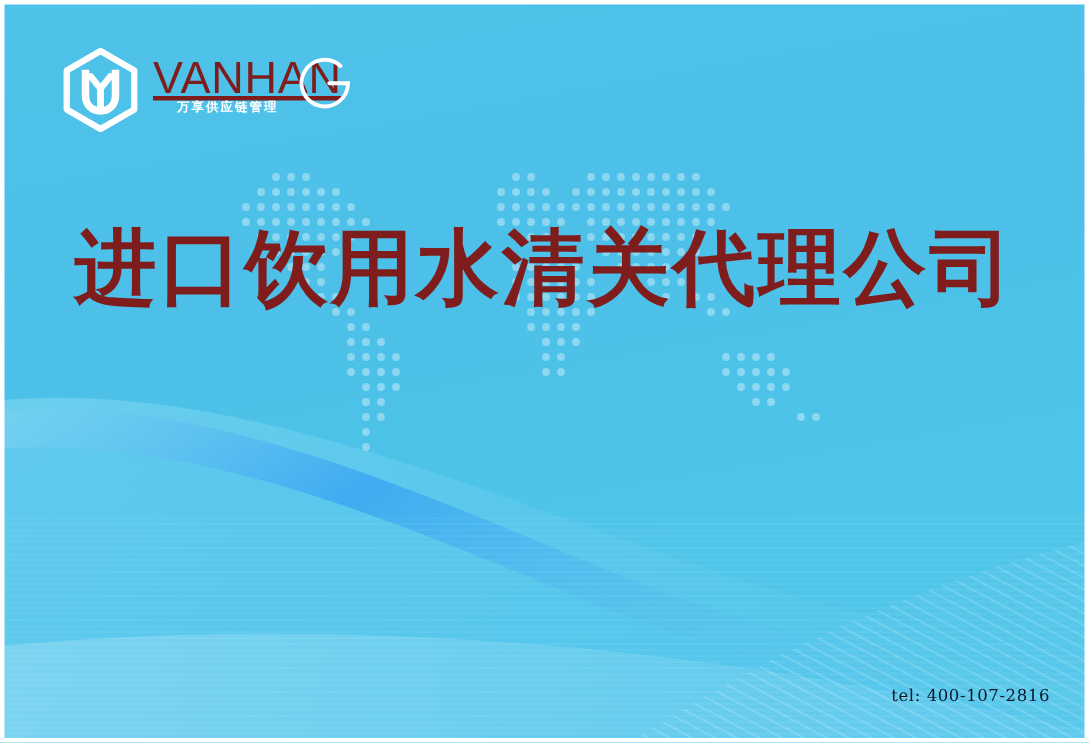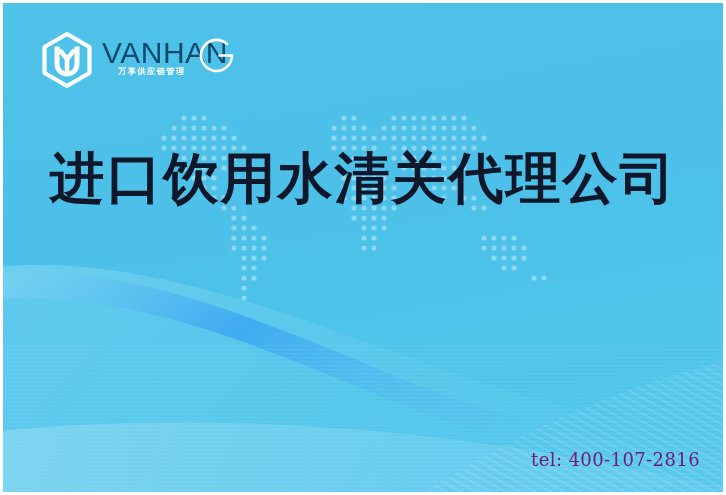--- a/index.html
+++ b/index.html
@@ -92,24 +92,25 @@
     margin-left: 6px;
     height: 56px;
   }
   .logo-word {
     position: absolute;
     left: 0;
     top: 6px;
     font-size: 30px;
     letter-spacing: 0.5px;
     font-weight: 400;
-    color: #0c4a6e;
+    color: #7f1d1d;
     line-height: 1;
     white-space: nowrap;
     font-family: "Liberation Sans", "DejaVu Sans", sans-serif;
+    text-decoration: underline;
   }
   .logo-g {
     position: absolute;
     left: 92px;
     top: -1px;
     width: 46px;
     height: 46px;
   }
   .logo-sub {
     position: absolute;
@@ -128,37 +129,37 @@
   
 
   .headline {
     position: absolute;
     left: 0;
     top: 138px;
     width: 726px;
     text-align: center;
   }
   .headline-line {
-    color: #0f172a;
+    color: #7f1d1d;
     font-weight: bold;
     font-size: 55px;
     line-height: 80px;
     letter-spacing: 2px;
     white-space: nowrap;
     font-family: "DejaVu Sans", "Liberation Sans", sans-serif;
   }
 
   
 
   .phone {
     position: absolute;
     right: 26px;
     bottom: 25px;
-    color: #701a75;
-    font-size: 18px;
+    color: #0f172a;
+    font-size: 11px;
     letter-spacing: 0.4px;
     font-family: "DejaVu Serif", "Liberation Serif", serif;
     white-space: nowrap;
   }
 </style>
 </head>
 <body>
 
 <div id="banner">
 

